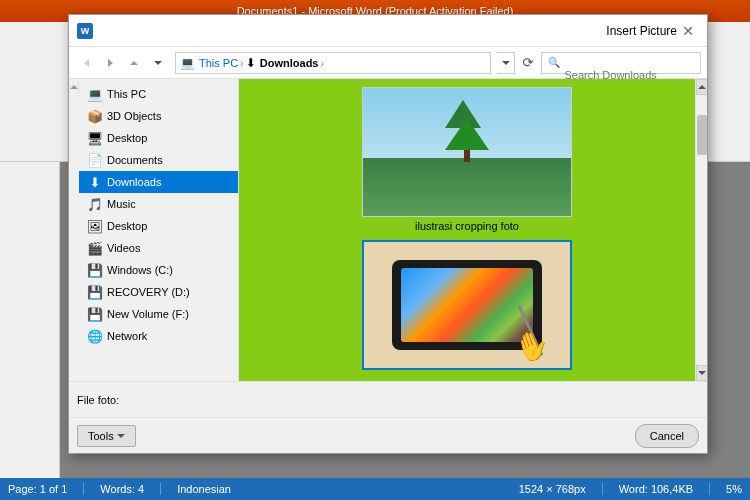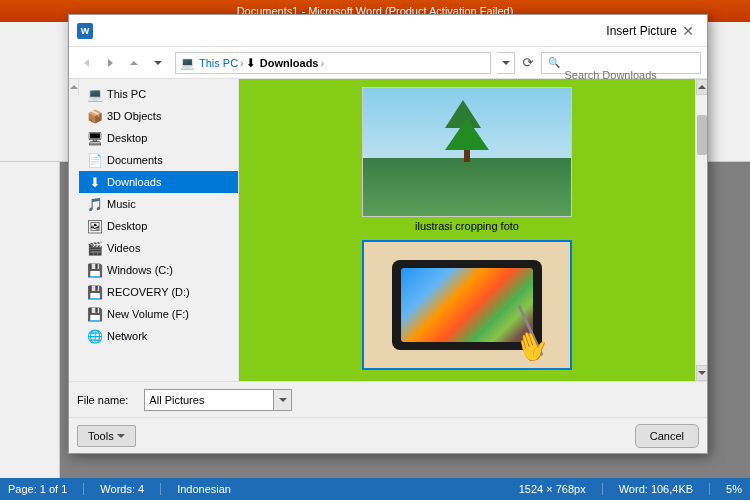--- a/index.html
+++ b/index.html
@@ -72,21 +72,21 @@
     
     .bottom-bar { height: 36px; background: #f0f0f0; border-top: 1px solid #e0e0e0; display: flex; align-items: center; padding: 0 8px; gap: 8px; flex-shrink: 0; }
     .filename-label { font-size: 11px; color: #000; white-space: nowrap; }
 
     
     .action-bar { height: 36px; background: #f0f0f0; border-top: 1px solid #e0e0e0; display: flex; align-items: center; justify-content: flex-end; padding: 0 8px; gap: 6px; flex-shrink: 0; }
     .tools-btn { height: 22px; padding: 0 10px; background: #e0e0e0; border: 1px solid #aaa; cursor: pointer; font-size: 11px; display: flex; align-items: center; gap: 3px; border-radius: 2px; }
     .insert-btn-group { display: flex; align-items: center; }
     .insert-btn { height: 24px; padding: 0 14px; background: #e0e0e0; border: 1px solid #0078d7; border-right: none; cursor: pointer; font-size: 11px; border-radius: 2px 0 0 2px; border: 2px solid #d04000; }
     .insert-dropdown { width: 20px; height: 24px; background: #e0e0e0; border: 2px solid #d04000; border-left: 1px solid #aaa; cursor: pointer; display: flex; align-items: center; justify-content: center; border-radius: 0 2px 2px 0; }
-    .cancel-btn { height: 24px; padding: 0 14px; background: #e0e0e0; border: 1px solid #aaa; cursor: pointer; font-size: 11px; border-radius: 5px; }
+    .cancel-btn { height: 24px; padding: 0 14px; background: #e0e0e0; border: 1px solid #aaa; cursor: pointer; font-size: 11px; border-radius: 11px; }
 
     
     .sidebar::-webkit-scrollbar { width: 12px; }
     .sidebar::-webkit-scrollbar-track { background: #f0f0f0; }
     .sidebar::-webkit-scrollbar-thumb { background: #c0c0c0; }
     .files-area::-webkit-scrollbar { width: 12px; }
     .files-area::-webkit-scrollbar-track { background: #f0f0f0; }
     .files-area::-webkit-scrollbar-thumb { background: #c0c0c0; }
     .status-separator { width: 1px; height: 12px; background: rgba(255,255,255,0.3); }
 
@@ -267,29 +267,21 @@
       </button>
       <div class="scrollbar-thumb"></div>
       <div style="flex:1;"></div>
       <button style="width:12px; height:16px; background:#e0e0e0; border:1px solid #ccc; cursor:pointer; display:flex; align-items:center; justify-content:center; border-radius:0; padding:0;">
         <span class="arrow-down" style="border-top-color:#555;"></span>
       </button>
     </div>
   </div>
 
   <div class="bottom-bar">
-    <span class="filename-label">File name:</span>
-    <div style="display:flex; align-items:center; margin-left:8px;">
-      <div style="width:130px; height:22px; border:1px solid #999; background:white; padding:0 4px; font-size:11px; display:flex; align-items:center;">
-        <span>All Pictures</span>
-      </div>
-      <button style="width:18px; height:22px; background:#e8e8e8; border:1px solid #999; border-left:none; cursor:pointer; display:flex; align-items:center; justify-content:center;">
-        <span class="arrow-down"></span>
-      </button>
-    </div>
+    <span class="filename-label">File foto:</span>
   </div>
 
   <div class="action-bar">
     <button class="tools-btn">
       <span>Tools</span>
       <span class="arrow-down"></span>
     </button>
     <div style="flex:1;"></div>
 
     <button class="cancel-btn">

